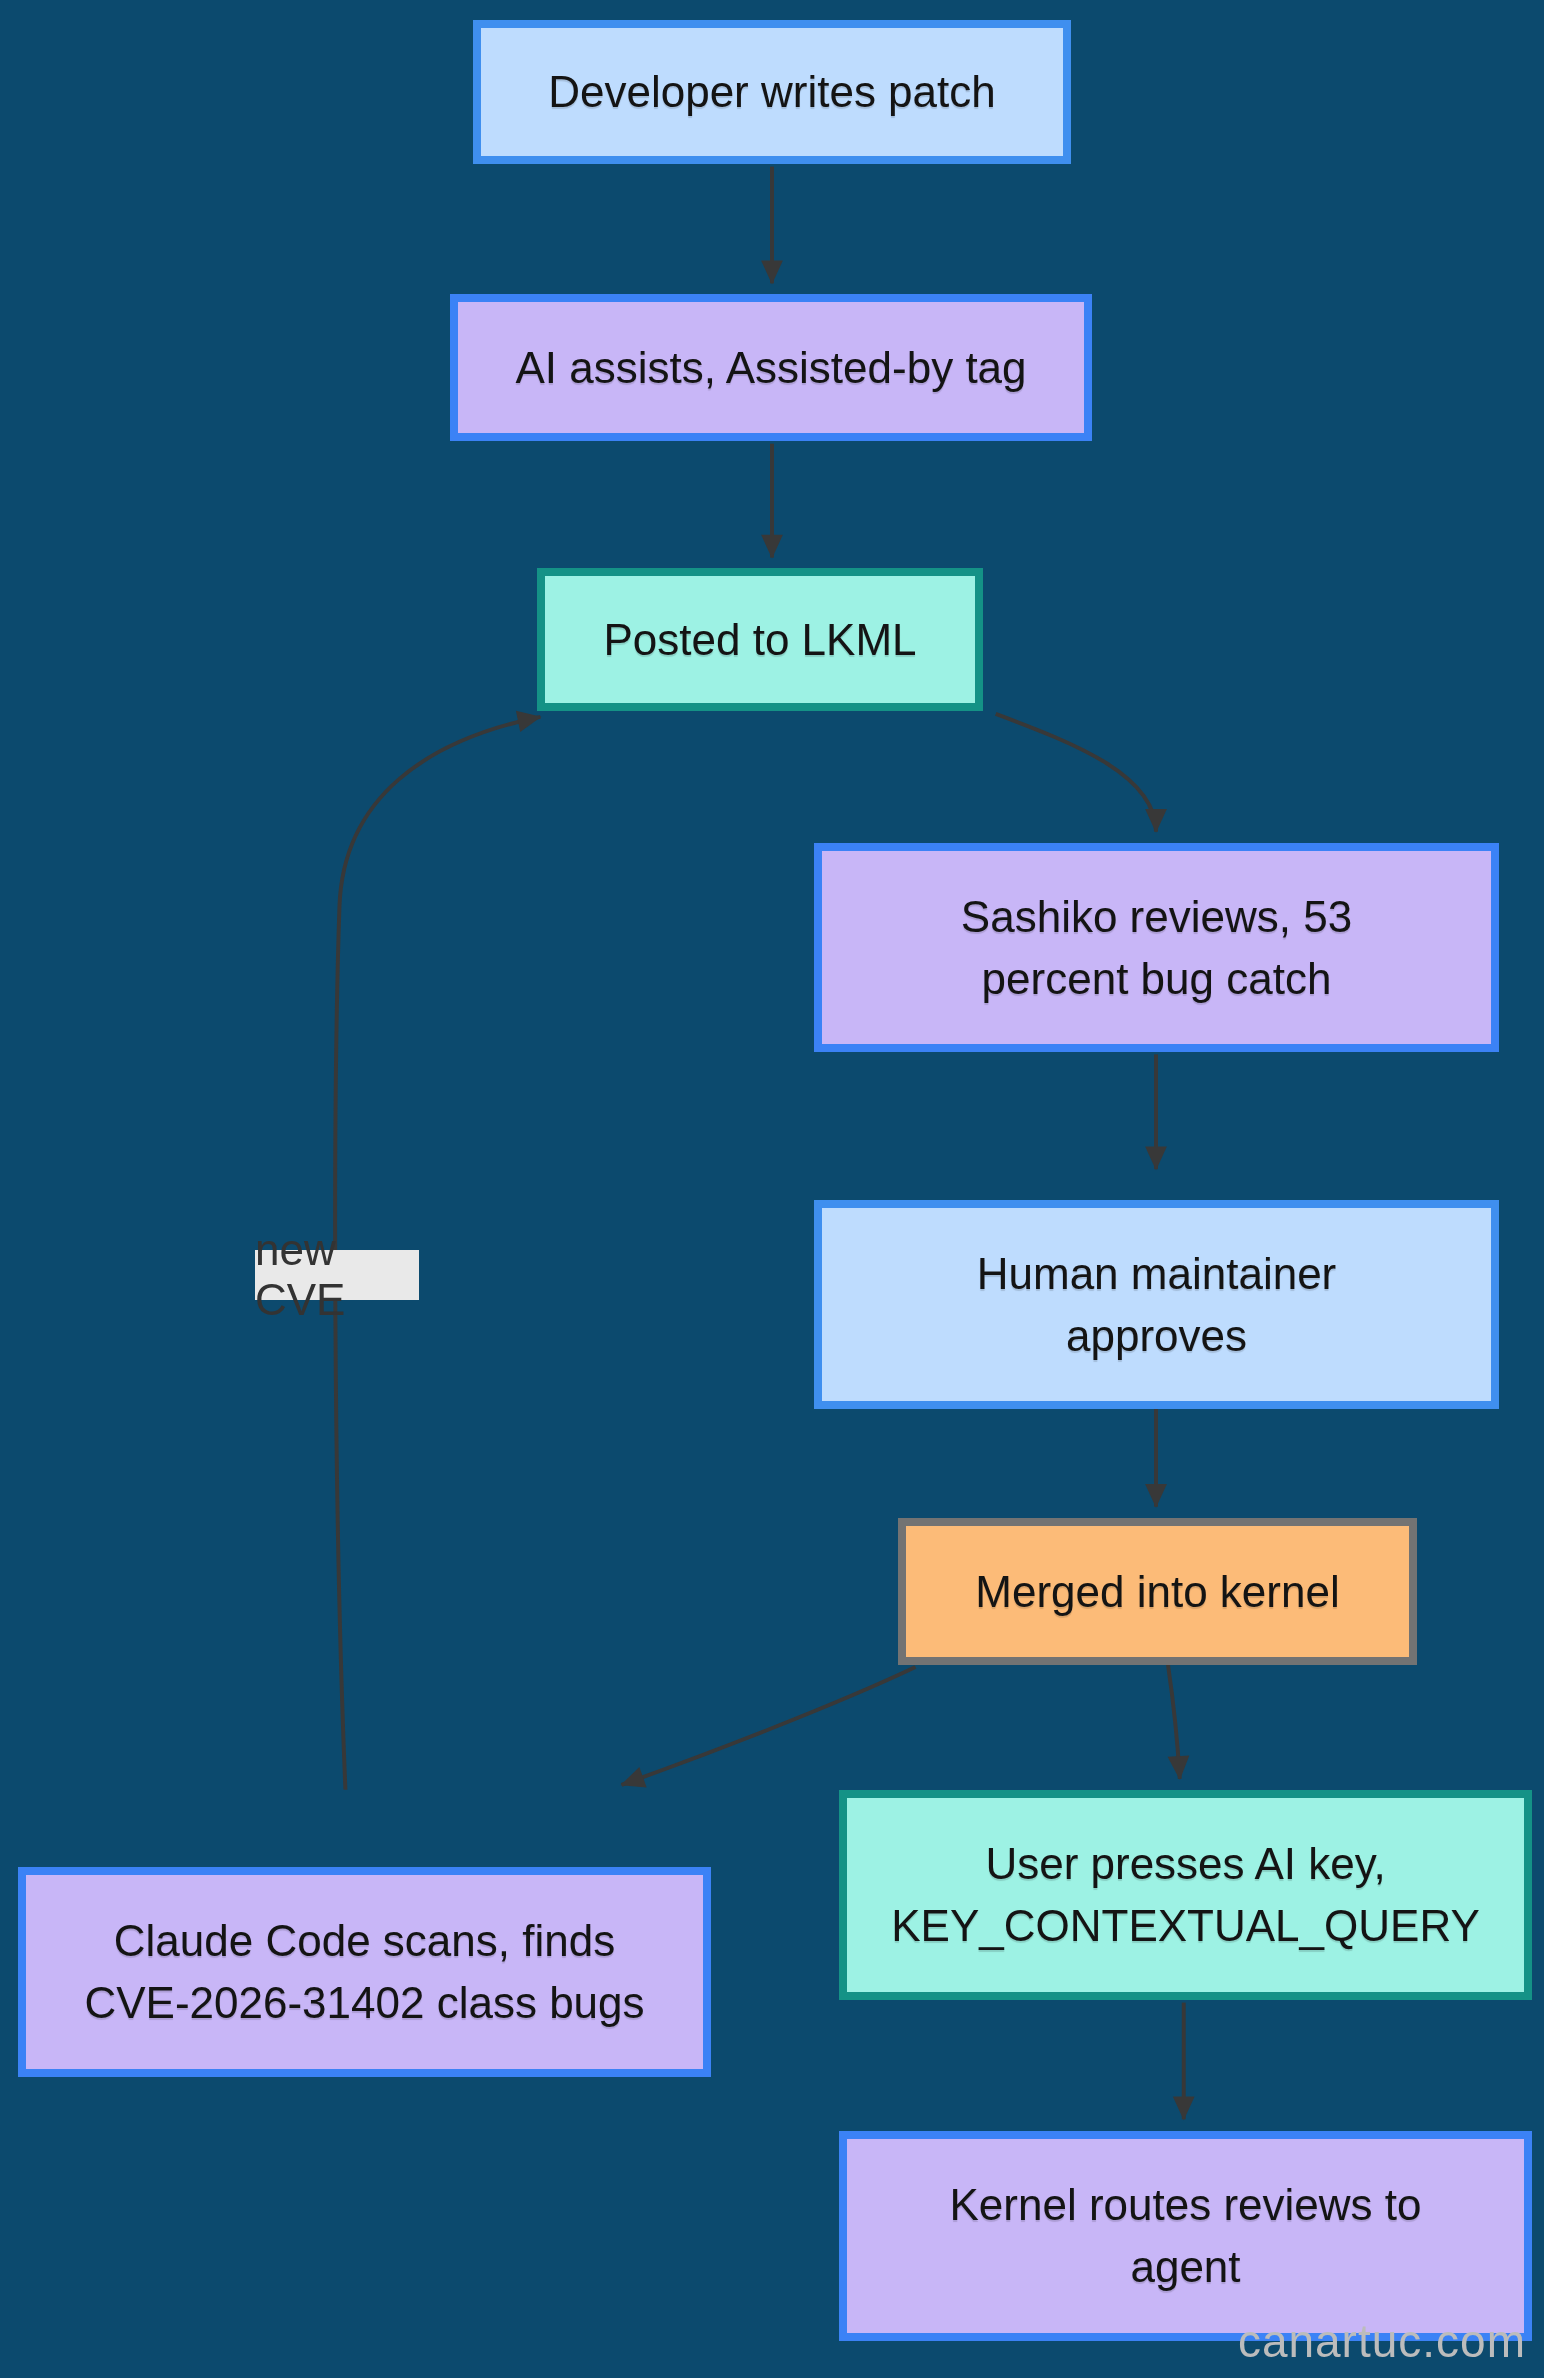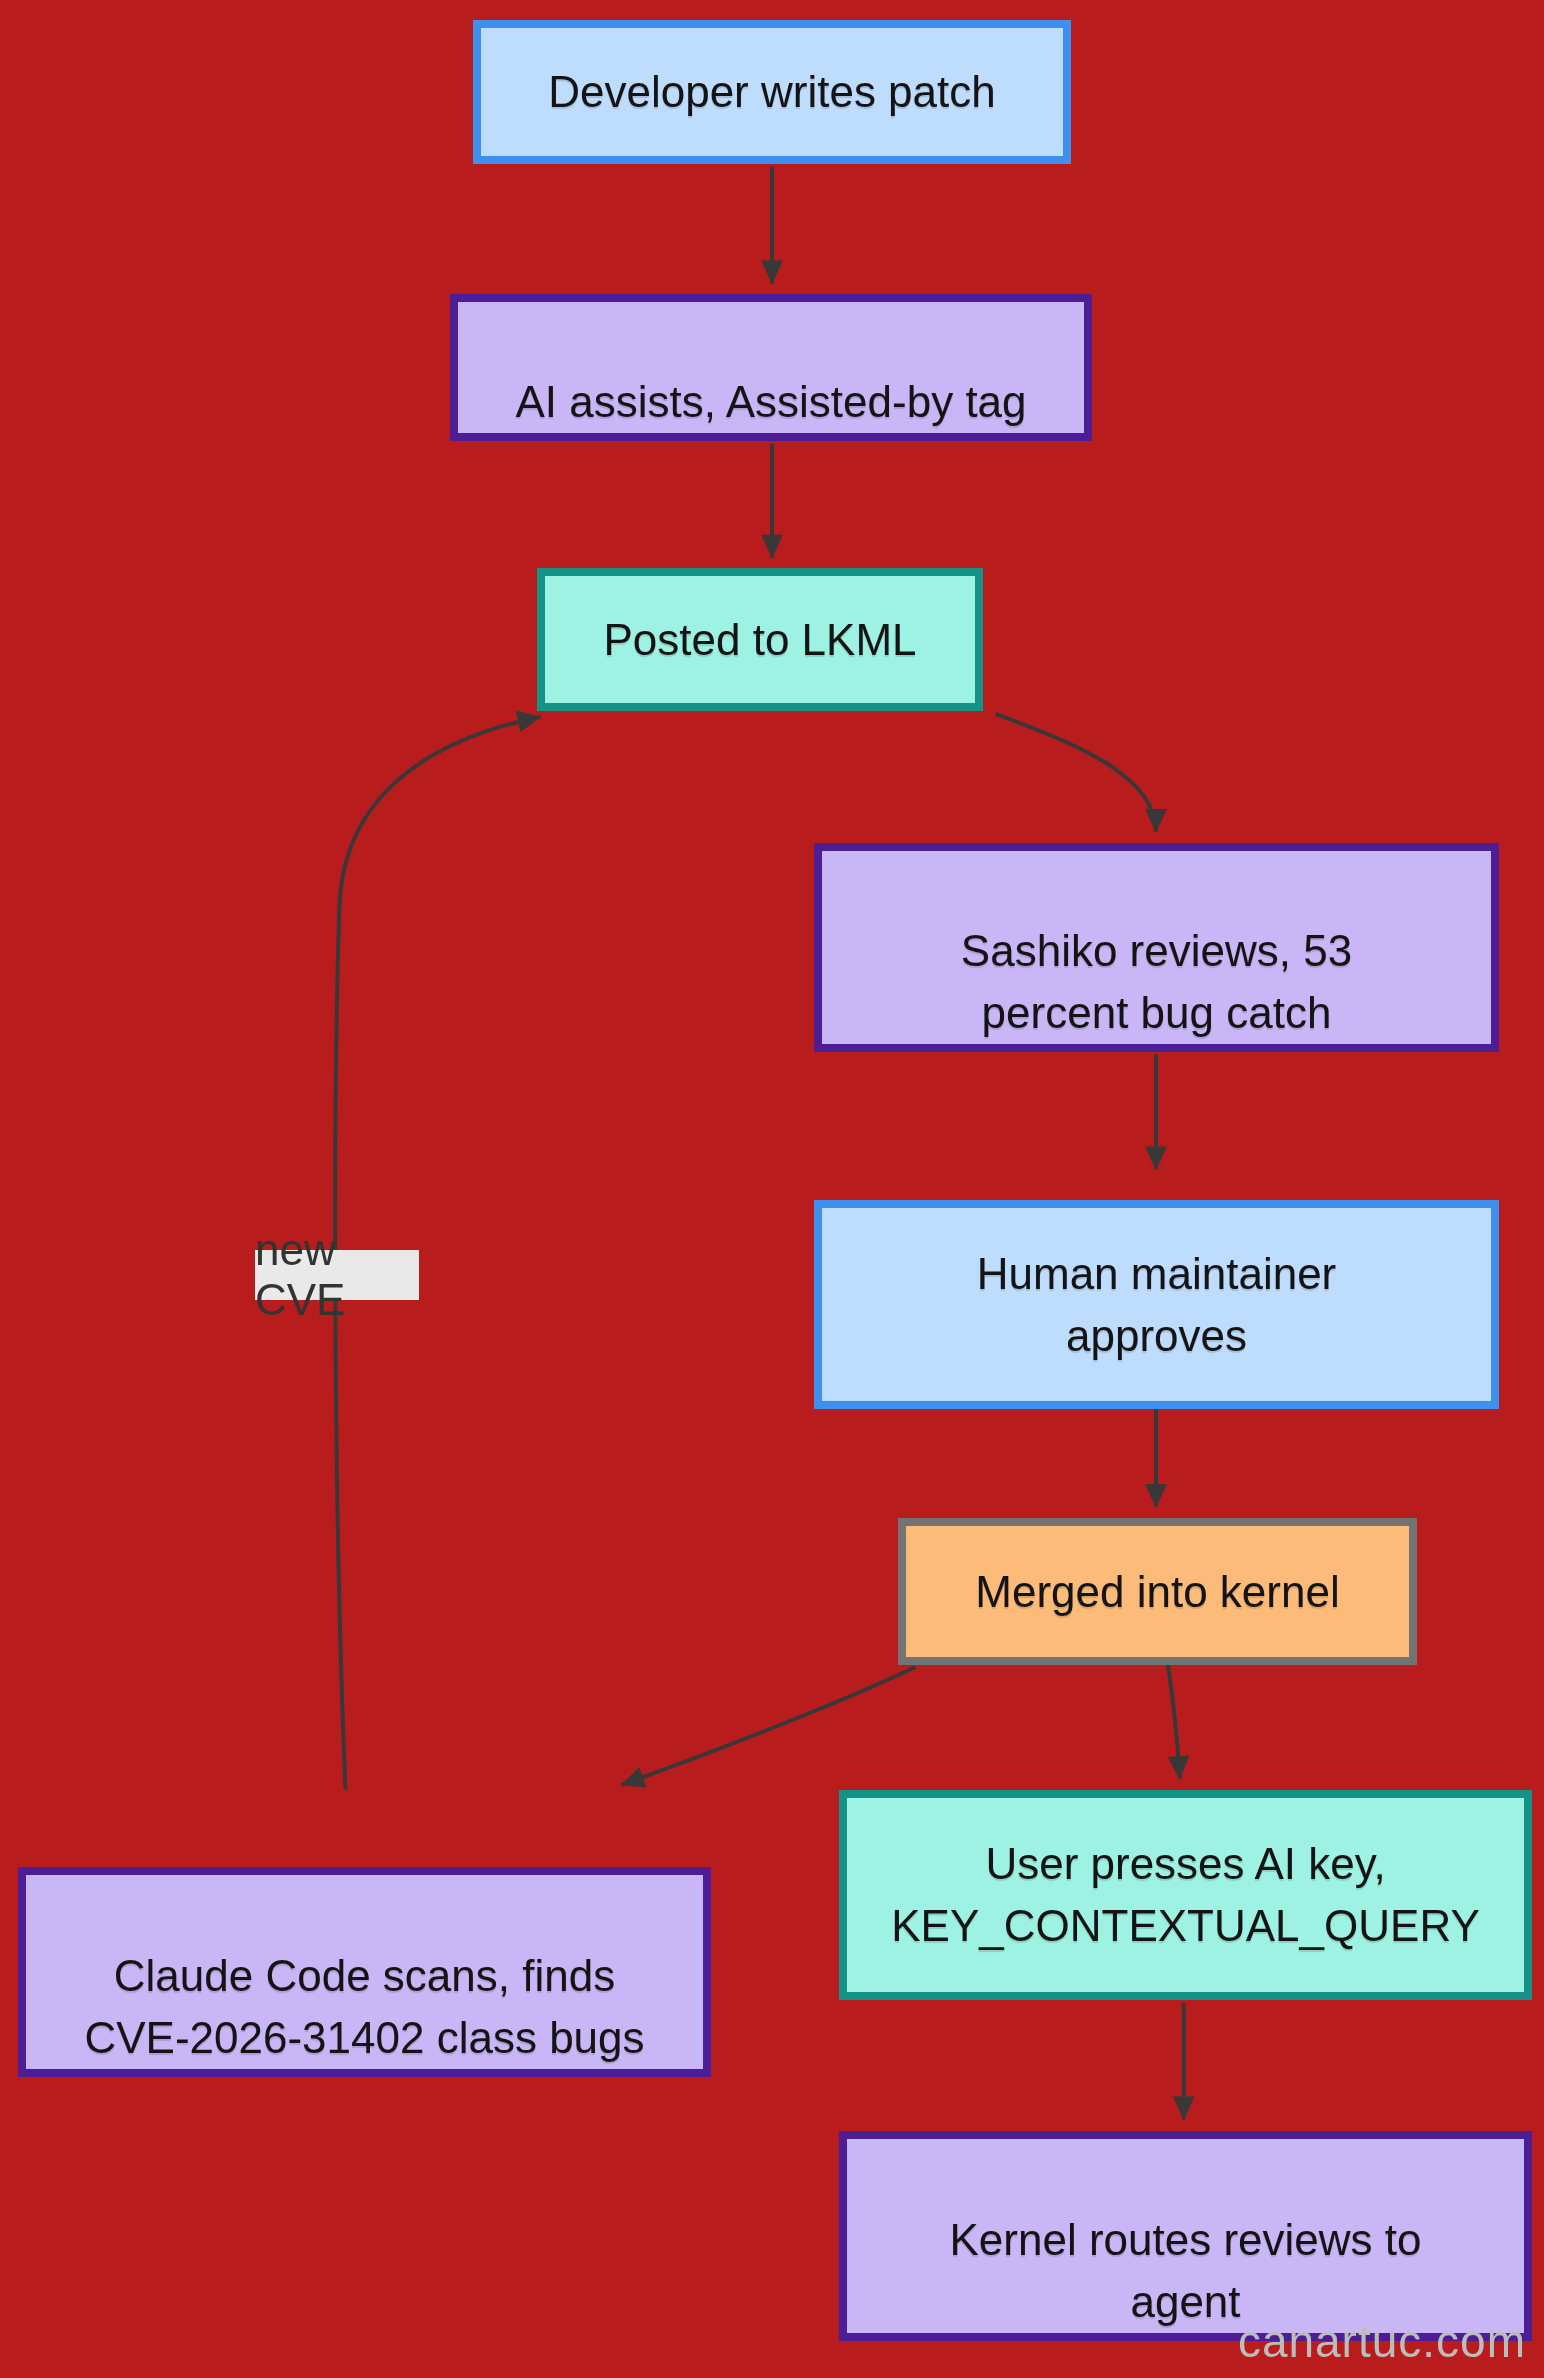--- a/index.html
+++ b/index.html
@@ -1,34 +1,34 @@
 <!DOCTYPE html>
 <html><head>
 <meta charset="utf-8">
 <style>
   html,body{margin:0;padding:0;background:#ffffff;}
   #canvas{
     position:relative;
     width:1544px;height:2378px;
-    background:#b91c1c;
+    background:#0c4a6e;
     font-family:"Liberation Sans","DejaVu Sans",sans-serif;
     overflow:hidden;
   }
   #edges{position:absolute;left:0;top:0;width:1544px;height:2378px;}
   .edge{fill:none;stroke:#383838;stroke-width:4px;}
   .node{
     position:absolute;
     box-sizing:border-box;
     display:flex;align-items:center;justify-content:center;
     text-align:center;
     font-size:44px;line-height:62px;color:#141414;
     text-shadow:0 2px 1px rgba(0,0,0,0.14);
   }
   .node.blue  {background:#BEDCFE;border:8px solid #3F8FEF;}
-  .node.purple{background:#C8B6F7;border:8px solid #4c1d95;align-items:flex-end;}
+  .node.purple{background:#C8B6F7;border:8px solid #3b82f6;}
   .node.teal  {background:#9DF2E4;border:8px solid #149286;}
   .node.orange{background:#FCBB78;border:8px solid #737373;}
   #edge-label{
     position:absolute;left:255px;top:1250px;width:164px;height:50px;
     background:#E9E9E9;color:#333333;
     display:flex;align-items:center;justify-content:center;
     font-size:44px;
   }
   #watermark{
     position:absolute;right:18px;bottom:10px;

